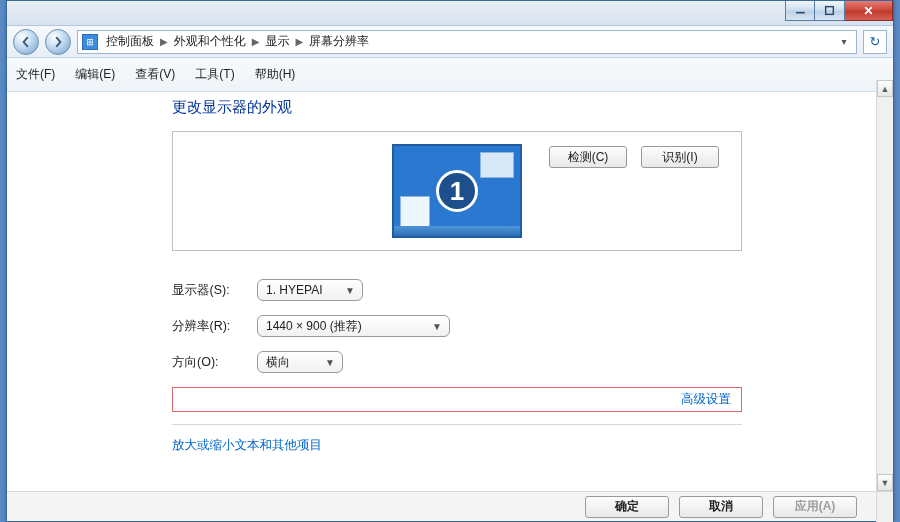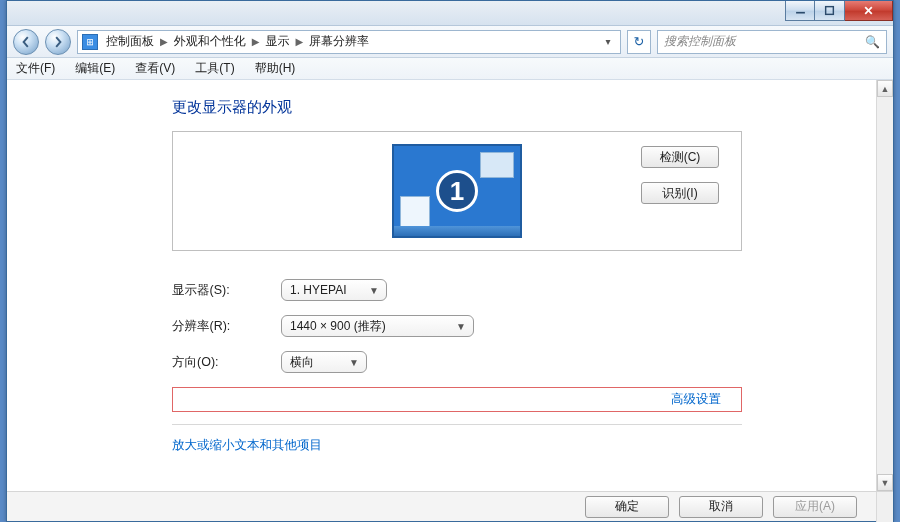--- a/index.html
+++ b/index.html
@@ -21,57 +21,57 @@
 .addr { flex:1; height:24px; border:1px solid #9db6cf; background:#fff; display:flex; align-items:center; padding:0 4px; font-size:12px; color:#222; }
 .addr-icon { width:16px; height:16px; background:#3b8de3; border:1px solid #2a6db5; margin-right:6px; display:flex; align-items:center; justify-content:center; color:#fff; font-size:9px; }
 .crumb { padding:0 2px; }
 .crumb-sep { color:#666; padding:0 4px; font-size:10px; }
 .addr-drop { margin-left:auto; width:16px; text-align:center; color:#555; font-size:10px; }
 .refresh { width:24px; height:24px; border:1px solid #9db6cf; background:#fff; display:flex; align-items:center; justify-content:center; color:#1e62a6; font-size:13px; }
 .search { width:230px; height:24px; border:1px solid #9db6cf; background:#fff; display:flex; align-items:center; padding:0 6px; font-size:12px; color:#888; font-style:italic; }
 .search .mag { margin-left:auto; color:#3d75ae; font-style:normal; }
 
 
-.menubar { height:22px; background:linear-gradient(#f7fafc,#eef3f8); border-bottom:1px solid #d3dde8; display:flex; align-items:center; font-size:12px; padding:0 6px; gap:14px; color:#222; }
+.menubar { height:34px; background:linear-gradient(#f7fafc,#eef3f8); border-bottom:1px solid #d3dde8; display:flex; align-items:center; font-size:12px; padding:0 6px; gap:14px; color:#222; }
 .menuitem { padding:1px 3px; }
 
 
 .content-wrap { position:absolute; top:79px; bottom:30px; left:0; right:0; display:flex; }
 .content { flex:1; overflow:auto; padding: 18px 0 0 165px; }
 .scrollbar { width:17px; background:#f0f0f0; border-left:1px solid #d9d9d9; position:relative; }
 .scroll-btn { height:17px; background:linear-gradient(#fdfdfd,#e6e6e6); border:1px solid #c8c8c8; display:flex; align-items:center; justify-content:center; font-size:9px; color:#606060; }
 .scroll-btn.bottom { position:absolute; bottom:0; left:0; right:0; }
 
 .heading { color:#003399; font-size:15px; margin-bottom:14px; }
 
 .preview-box { width:570px; height:120px; border:1px solid #bfbfbf; background:#fff; position:relative; margin-bottom:28px; }
 .monitor { position:absolute; left:50%; top:12px; transform:translateX(-50%); width:130px; height:94px; background:#2a78d0; border:2px solid #1f5ca0; display:flex; align-items:center; justify-content:center; }
 .monitor .num { width:42px; height:42px; border-radius:50%; background:#1d4f8c; border:3px solid #fff; color:#fff; font-size:26px; font-weight:bold; display:flex; align-items:center; justify-content:center; }
 .monitor .mini { position:absolute; right:6px; top:6px; width:34px; height:26px; background:#d7e8f7; border:1px solid #8fb6da; }
 .monitor .mini2 { position:absolute; left:6px; bottom:6px; width:30px; height:34px; background:#eef6fd; border:1px solid #8fb6da; }
 .monitor .taskbar { position:absolute; left:0; right:0; bottom:0; height:10px; background:linear-gradient(#4f94d9,#2c6fb7); }
-.side-btns { position:absolute; right:22px; top:14px; display:flex; flex-direction:column; gap:14px; }
+.side-btns { position:absolute; right:22px; top:14px; display:flex; gap:14px; }
 .btn { min-width:78px; height:22px; padding:0 10px; font-size:12px; background:linear-gradient(#fdfdfd,#e8e8e8); border:1px solid #9a9a9a; border-radius:3px; display:flex; align-items:center; justify-content:center; color:#222; }
 
-.form-row { display:flex; align-items:center; margin-bottom:14px; font-size:12.5px;gap:24px; }
+.form-row { display:flex; align-items:center; margin-bottom:14px; font-size:12.5px; }
 .form-label { width:85px; color:#222; }
 .combo { height:22px; border:1px solid #9a9a9a; background:linear-gradient(#fff,#f1f1f1); display:flex; align-items:center; padding:0 4px 0 8px; font-size:12px; color:#222; border-radius:6px; }
 .combo .arrow { margin-left:auto; width:16px; text-align:center; color:#555; font-size:10px; }
 .combo.w1 { width:106px; }
 .combo.w2 { width:193px; }
 .combo.w3 { width:86px; }
 
-.adv-link { display:block; text-align:right; width:570px; color:#0066cc; font-size:12.5px; padding:3px 20px; border:1px solid #e06666; margin:6px 0 12px 0; }
+.adv-link { display:block; text-align:right; width:570px; color:#0066cc; font-size:12.5px; padding:3px 10px; border:1px solid #e06666; margin:6px 0 12px 0; }
 .adv-link span { }
 
 .divider { width:570px; height:1px; background:#d8d8d8; margin:6px 0 12px 0; }
 .help-link { color:#0066cc; font-size:12.5px; display:block; margin-bottom:10px; }
 
 
-.footer { position:absolute; left:0; right:0; bottom:0; height:30px; border-top:1px solid #d6d6d6; background:#f4f4f4; display:flex; align-items:center; justify-content:flex-end; gap:10px; padding:0 36px 0 0; }
+.footer { position:absolute; left:0; right:0; bottom:0; height:30px; border-top:1px solid #d6d6d6; background:#f4f4f4; display:flex; align-items:center; justify-content:flex-end; gap:10px; padding:0 36px 0 0;font-weight:bold; }
 .footer .btn { min-width:84px; }
 .footer .btn.disabled { color:#9c9c9c; }
 .vscroll-foot { position:absolute; right:0; top:0; width:17px; height:30px; background:#f0f0f0; border-left:1px solid #d9d9d9; }
 </style>
 </head>
 <body>
 
 <div class="window">
 
   <div class="titlebar">
@@ -111,24 +111,20 @@
       <span class="crumb">控制面板</span>
       <span class="crumb-sep">▶</span>
       <span class="crumb">外观和个性化</span>
       <span class="crumb-sep">▶</span>
       <span class="crumb">显示</span>
       <span class="crumb-sep">▶</span>
       <span class="crumb">屏幕分辨率</span>
       <span class="addr-drop">▾</span>
     </div>
     <div class="refresh">↻</div>
-    <div class="search">
-      <span>搜索控制面板</span>
-      <span class="mag">🔍</span>
-    </div>
   </div>
 
   <div class="menubar">
     <span class="menuitem">文件(F)</span>
     <span class="menuitem">编辑(E)</span>
     <span class="menuitem">查看(V)</span>
     <span class="menuitem">工具(T)</span>
     <span class="menuitem">帮助(H)</span>
   </div>
 

